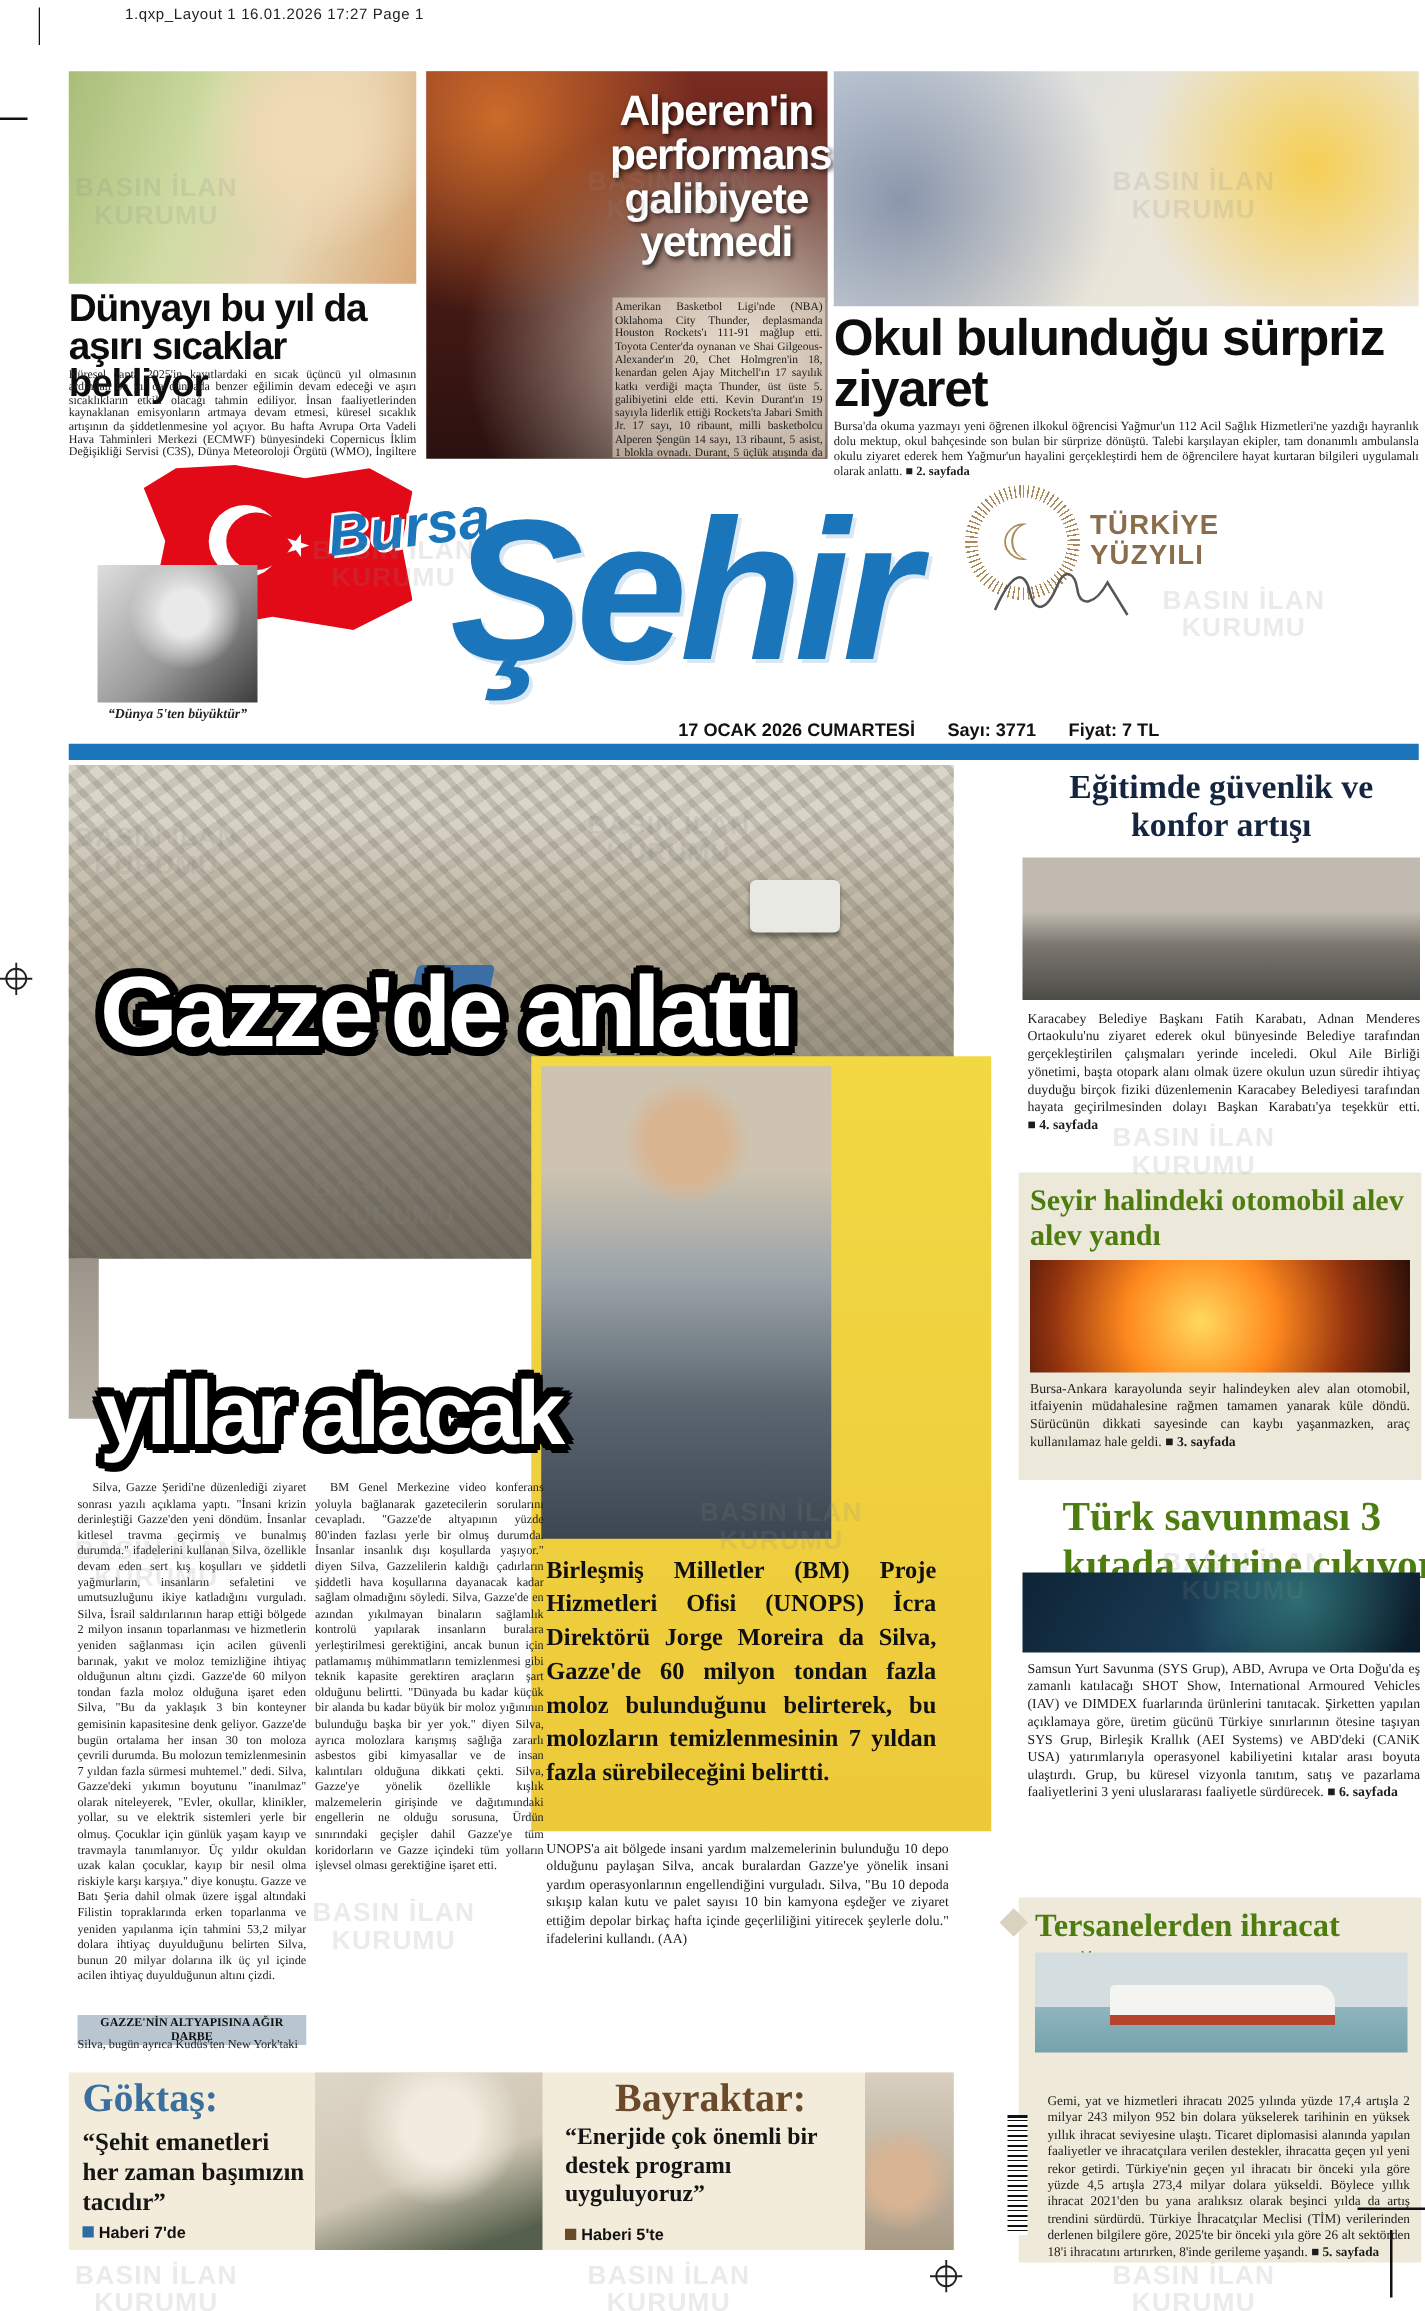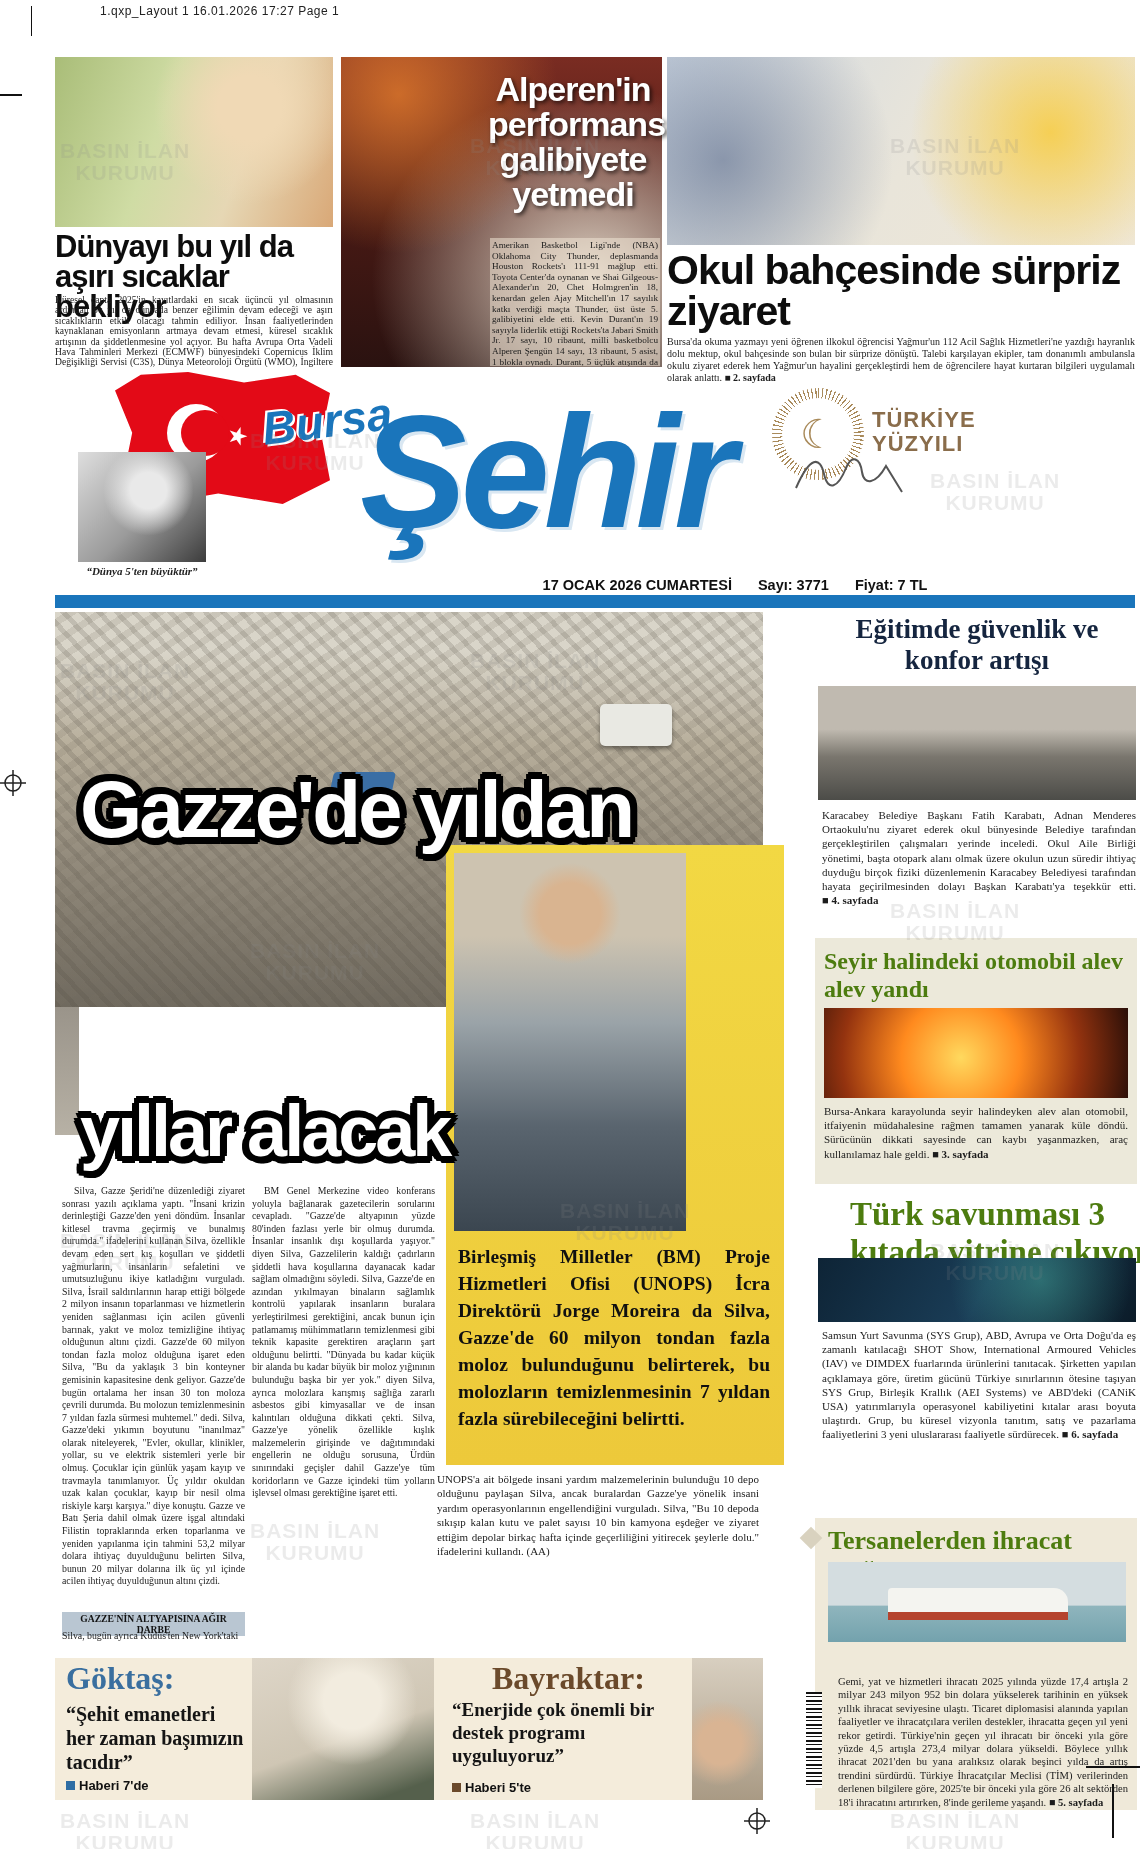--- a/index.html
+++ b/index.html
@@ -96,21 +96,21 @@
   </div>
 
   <div class="abs photo photo-basket" style="left:341px;top:57px;width:321px;height:310px;"></div>
   <div class="abs hl-sans" style="left:488px;top:72px;width:170px;font-size:34px;line-height:35px;color:#fff;text-align:center;text-shadow:2px 2px 4px rgba(0,0,0,.7);">Alperen'in performansı galibiyete yetmedi</div>
   <div class="abs body-txt" style="left:490px;top:238px;width:166px;height:124px;overflow:hidden;font-size:9.2px;line-height:10.6px;background:rgba(238,228,212,.55);padding:2px;">
     <span>Amerikan Basketbol Ligi'nde (NBA) Oklahoma City Thunder, deplasmanda Houston Rockets'ı 111-91 mağlup etti. Toyota Center'da oynanan ve Shai Gilgeous-Alexander'ın 20, Chet Holmgren'in 18, kenardan gelen Ajay Mitchell'ın 17 sayılık katkı verdiği maçta Thunder, üst üste 5. galibiyetini elde etti. Kevin Durant'ın 19 sayıyla liderlik ettiği Rockets'ta Jabari Smith Jr. 17 sayı, 10 ribaunt, milli basketbolcu Alperen Şengün 14 sayı, 13 ribaunt, 5 asist, 1 blokla oynadı. Durant, 5 üçlük atışında da isabet bulamadı.</span>
     
   </div>
 
   <div class="abs photo photo-ambulance" style="left:667px;top:57px;width:468px;height:188px;"></div>
-  <div class="abs hl-sans" style="left:667px;top:250px;width:468px;font-size:41px;line-height:41px;">Okul bahçesinde sürpriz ziyaret</div>
+  <div class="abs hl-sans" style="left:667px;top:250px;width:468px;font-size:41px;line-height:41px;">Okul bulunduğu sürpriz ziyaret</div>
   <div class="abs body-txt" style="left:667px;top:336px;width:468px;height:62px;overflow:hidden;font-size:10px;line-height:12px;">
     <span>Bursa'da okuma yazmayı yeni öğrenen ilkokul öğrencisi Yağmur'un 112 Acil Sağlık Hizmetleri'ne yazdığı hayranlık dolu mektup, okul bahçesinde son bulan bir sürprize dönüştü. Talebi karşılayan ekipler, tam donanımlı ambulansla okulu ziyaret ederek hem Yağmur'un hayalini gerçekleştirdi hem de öğrencilere hayat kurtaran bilgileri uygulamalı olarak anlattı.</span>
     <span class="ref">■ 2. sayfada</span>
   </div>
 
   <div class="abs flag" style="left:115px;top:372px;width:215px;height:132px;">
     <div class="disc"></div>
     <div class="disc2"></div>
     <div class="star">★</div>
   </div>
@@ -137,26 +137,26 @@
     <span>Fiyat: 7 TL</span>
   </div>
   <div class="abs blue-bar" style="left:55px;top:595px;width:1080px;height:13px;"></div>
 
   <div class="abs photo photo-rubble" style="left:55px;top:612px;width:708px;height:395px;">
     <div style="position:absolute;left:275px;top:160px;width:62px;height:38px;background:#3a6ea5;transform:skewX(-12deg);border-radius:4px;"></div>
     <div style="position:absolute;left:545px;top:92px;width:72px;height:42px;background:#e9e9e3;border-radius:5px;box-shadow:0 3px 4px rgba(0,0,0,.4);"></div>
   </div>
   <div class="abs" style="left:55px;top:1007px;width:24px;height:128px;background:linear-gradient(#9a948a,#b7b1a5);"></div>
 
-  <div class="abs" style="left:446px;top:845px;width:338px;height:620px;background:linear-gradient(#f2d843,#edc93a);">
+  <div class="abs" style="left:425px;top:845px;width:338px;height:620px;background:linear-gradient(#f2d843,#edc93a);padding-left:30px;">
     <div class="photo photo-boy" style="position:absolute;left:8px;top:8px;width:232px;height:378px;"></div>
     <div class="highlight-txt" style="position:absolute;left:12px;top:398px;width:312px;">Birleşmiş Milletler (BM) Proje Hizmetleri Ofisi (UNOPS) İcra Direktörü Jorge Moreira da Silva, Gazze'de 60 milyon tondan fazla moloz bulunduğunu belirterek, bu molozların temizlenmesinin 7 yıldan fazla sürebileceğini belirtti.</div>
   </div>
 
-  <div class="abs lead-hl" style="left:80px;top:770px;font-size:80px;">Gazze'de yıldan</div>
+  <div class="abs lead-hl" style="left:80px;top:770px;font-size:80px;">Gazze'de anlattı</div>
   <div class="abs lead-hl" style="left:80px;top:1095px;font-size:72px;">yıllar alacak</div>
 
   <div class="abs body-txt col" style="left:62px;top:1185px;width:183px;height:424px;overflow:hidden;">
     <p>Silva, Gazze Şeridi'ne düzenlediği ziyaret sonrası yazılı açıklama yaptı. "İnsani krizin derinleştiği Gazze'den yeni döndüm. İnsanlar kitlesel travma geçirmiş ve bunalmış durumda." ifadelerini kullanan Silva, özellikle devam eden sert kış koşulları ve şiddetli yağmurların, insanların sefaletini ve umutsuzluğunu ikiye katladığını vurguladı. Silva, İsrail saldırılarının harap ettiği bölgede 2 milyon insanın toparlanması ve hizmetlerin yeniden sağlanması için acilen güvenli barınak, yakıt ve moloz temizliğine ihtiyaç olduğunun altını çizdi. Gazze'de 60 milyon tondan fazla moloz olduğuna işaret eden Silva, "Bu da yaklaşık 3 bin konteyner gemisinin kapasitesine denk geliyor. Gazze'de bugün ortalama her insan 30 ton moloza çevrili durumda. Bu molozun temizlenmesinin 7 yıldan fazla sürmesi muhtemel." dedi. Silva, Gazze'deki yıkımın boyutunu "inanılmaz" olarak niteleyerek, "Evler, okullar, klinikler, yollar, su ve elektrik sistemleri yerle bir olmuş. Çocuklar için günlük yaşam kayıp ve travmayla tanımlanıyor. Üç yıldır okuldan uzak kalan çocuklar, kayıp bir nesil olma riskiyle karşı karşıya." diye konuştu. Gazze ve Batı Şeria dahil olmak üzere işgal altındaki Filistin topraklarında erken toparlanma ve yeniden yapılanma için tahmini 53,2 milyar dolara ihtiyaç duyulduğunu belirten Silva, bunun 20 milyar dolarına ilk üç yıl içinde acilen ihtiyaç duyulduğunun altını çizdi.</p>
   </div>
   <div class="abs subhead" style="left:62px;top:1612px;width:179px;">GAZZE'NİN ALTYAPISINA AĞIR DARBE</div>
   <div class="abs body-txt col" style="left:62px;top:1630px;width:183px;">Silva, bugün ayrıca Kudüs'ten New York'taki</div>
 
   <div class="abs body-txt col" style="left:252px;top:1185px;width:183px;height:468px;overflow:hidden;">
     <p>BM Genel Merkezine video konferans yoluyla bağlanarak gazetecilerin sorularını cevapladı. "Gazze'de altyapının yüzde 80'inden fazlası yerle bir olmuş durumda. İnsanlar insanlık dışı koşullarda yaşıyor." diyen Silva, Gazzelilerin kaldığı çadırların şiddetli hava koşullarına dayanacak kadar sağlam olmadığını söyledi. Silva, Gazze'de en azından yıkılmayan binaların sağlamlık kontrolü yapılarak insanların buralara yerleştirilmesi gerektiğini, ancak bunun için patlamamış mühimmatların temizlenmesi gibi teknik kapasite gerektiren araçların şart olduğunu belirtti. "Dünyada bu kadar küçük bir alanda bu kadar büyük bir moloz yığınının bulunduğu başka bir yer yok." diyen Silva, ayrıca molozlara karışmış sağlığa zararlı asbestos gibi kimyasallar ve de insan kalıntıları olduğuna dikkati çekti. Silva, Gazze'ye yönelik özellikle kışlık malzemelerin girişinde ve dağıtımındaki engellerin ne olduğu sorusuna, Ürdün sınırındaki geçişler dahil Gazze'ye tüm koridorların ve Gazze içindeki tüm yolların işlevsel olması gerektiğine işaret etti.</p>

